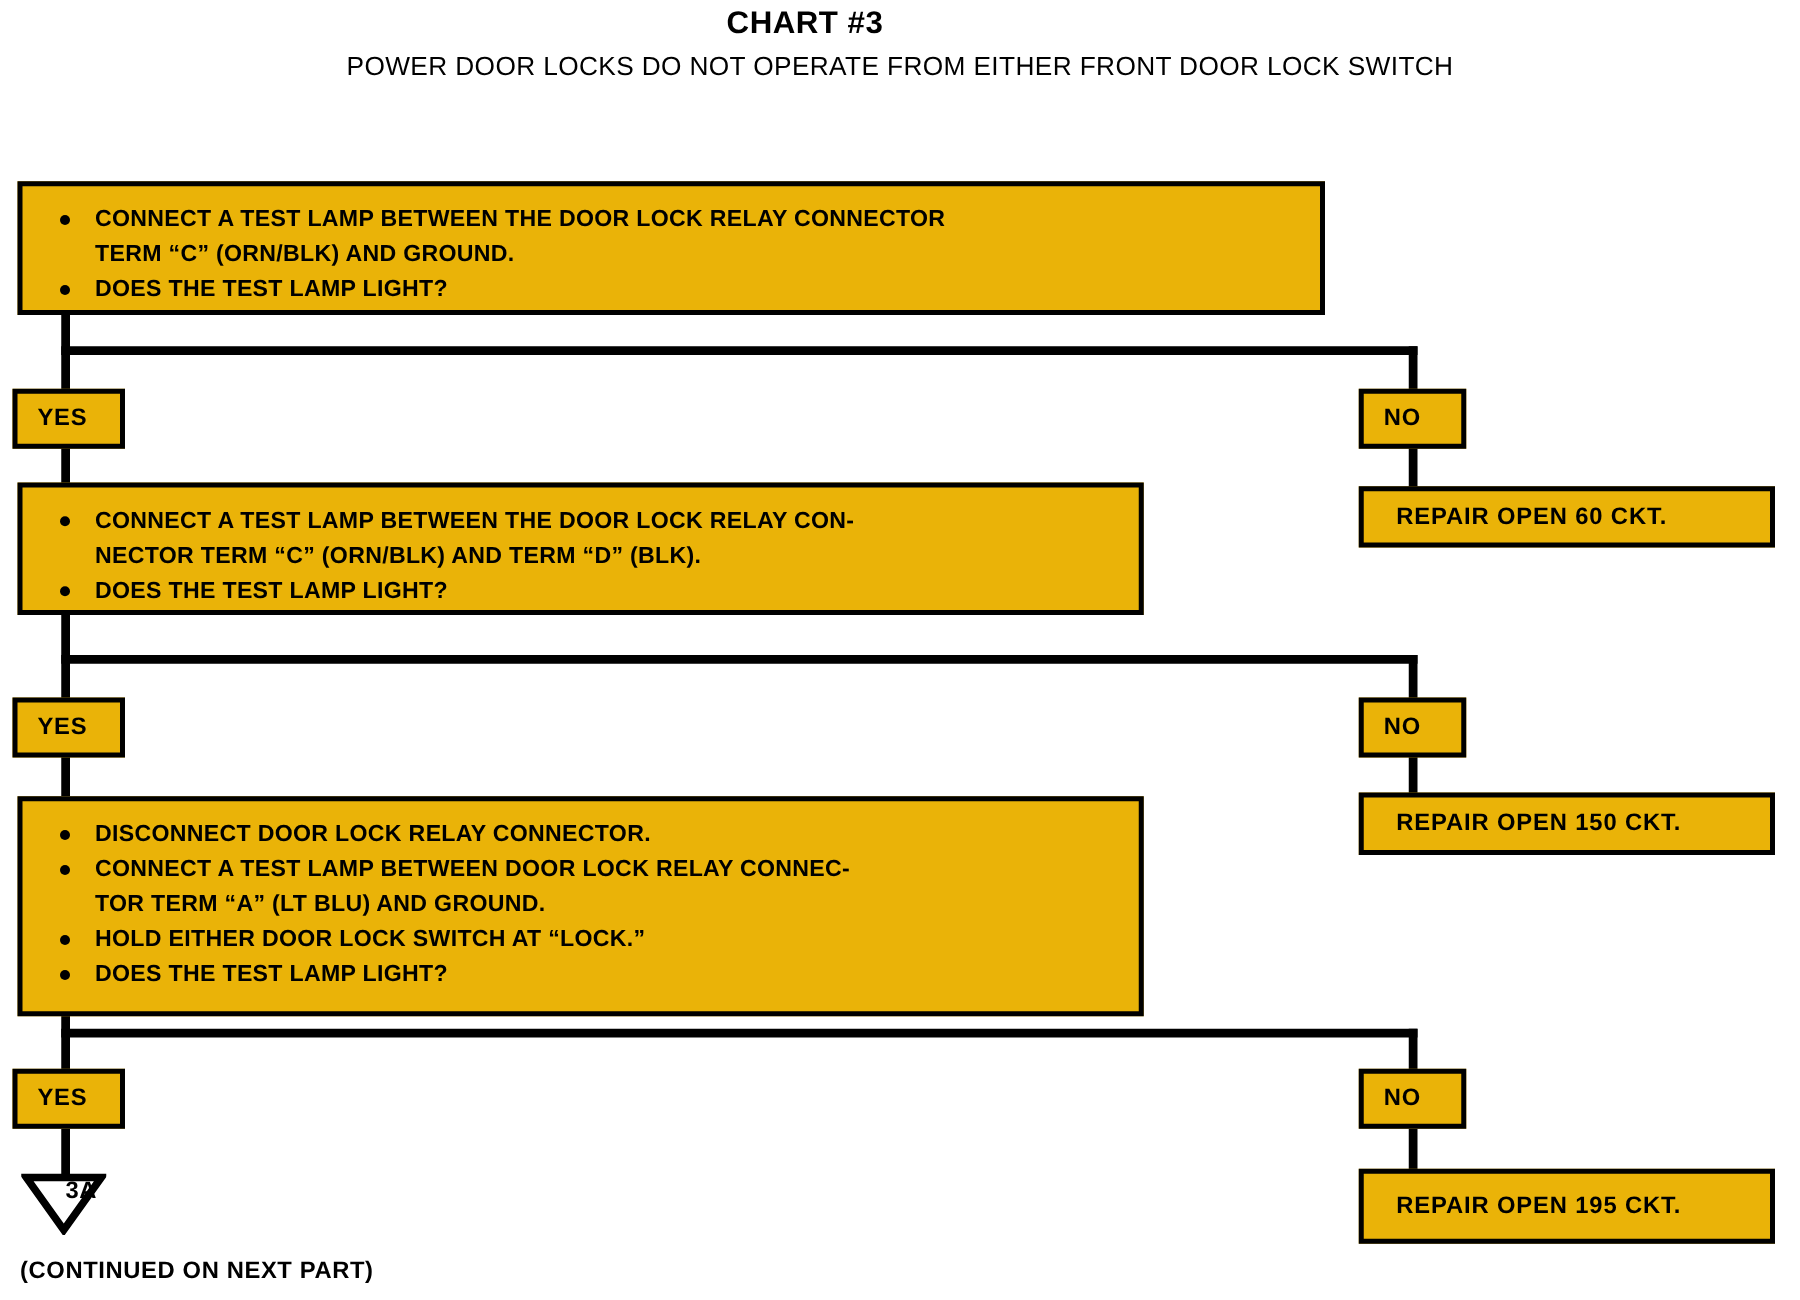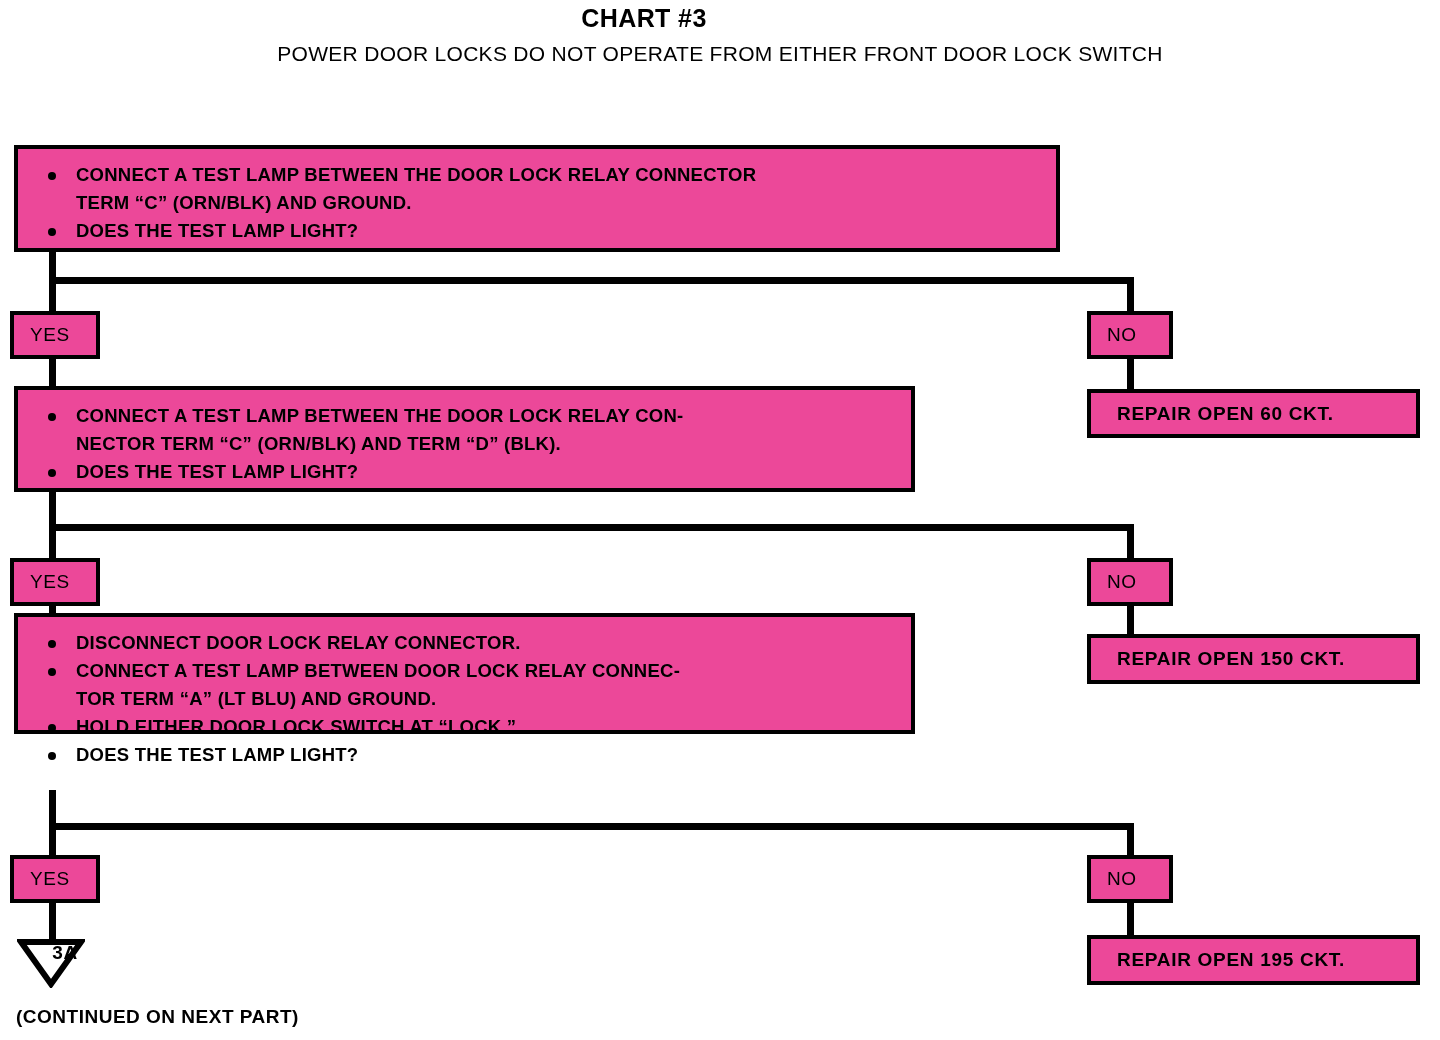--- a/index.html
+++ b/index.html
@@ -35,21 +35,21 @@
     text-align: center;
     font-size: 21px;
     font-weight: normal;
     letter-spacing: 0.3px;
   }
 
   
   .node {
     position: absolute;
     box-sizing: border-box;
-    background: #ec4899;
+    background: #eab308;
     border: 4px solid #000000;
     z-index: 3;
   }
 
   
   .step-box {
     padding: 12px 10px 10px 14px;
   }
   .bullet-list {
     list-style: none;
@@ -75,21 +75,21 @@
     border-radius: 50%;
     background: #000000;
   }
 
   
   .yn-box {
     display: flex;
     align-items: center;
     padding-left: 16px;
     font-size: 19px;
-    font-weight: normal;
+    font-weight: bold;
     letter-spacing: 0.6px;
   }
 
   
   .repair-box {
     display: flex;
     align-items: center;
     padding-left: 26px;
     font-size: 19px;
     font-weight: bold;
@@ -202,39 +202,39 @@
 </div>
 
 <div class="node yn-box" style="left:1087px; top:558px; width:86px; height:48px;">
   <span>NO</span>
 </div>
 
 <div class="node repair-box" style="left:1087px; top:634px; width:333px; height:50px;">
   <span>REPAIR OPEN 150 CKT.</span>
 </div>
 
-<div class="node step-box" style="left:14px; top:613px; width:901px; height:121px;">
+<div class="node step-box" style="left:14px; top:637px; width:901px; height:176px;">
   <ul class="bullet-list">
     <li>DISCONNECT DOOR LOCK RELAY CONNECTOR.</li>
     <li>CONNECT A TEST LAMP BETWEEN DOOR LOCK RELAY CONNEC-
 TOR TERM “A” (LT BLU) AND GROUND.</li>
     <li>HOLD EITHER DOOR LOCK SWITCH AT “LOCK.”</li>
     <li>DOES THE TEST LAMP LIGHT?</li>
   </ul>
 </div>
 
 <div class="node yn-box" style="left:10px; top:855px; width:90px; height:48px;">
   <span>YES</span>
 </div>
 
 <div class="node yn-box" style="left:1087px; top:855px; width:86px; height:48px;">
   <span>NO</span>
 </div>
 
-<div class="node repair-box" style="left:1087px; top:935px; width:333px; height:50px;">
+<div class="node repair-box" style="left:1087px; top:935px; width:333px; height:60px;">
   <span>REPAIR OPEN 195 CKT.</span>
 </div>
 
 <div class="triangle-wrap" style="left:17px; top:938px; width:68px; height:50px;">
   <svg width="68" height="50" viewBox="0 0 68 50">
     <polygon points="4,4 64,4 34,46" fill="#ffffff" stroke="#000000" stroke-width="6" stroke-linejoin="miter"></polygon>
   </svg>
   <div class="triangle-label">3A</div>
 </div>
 

